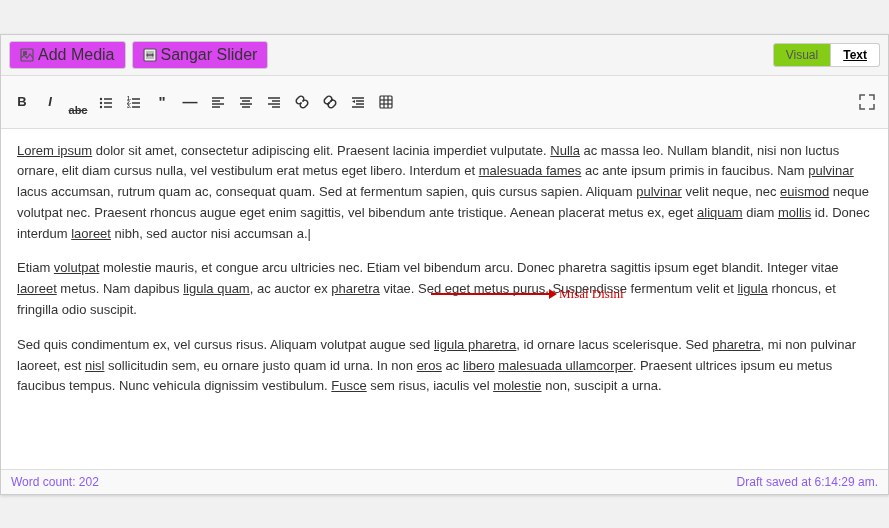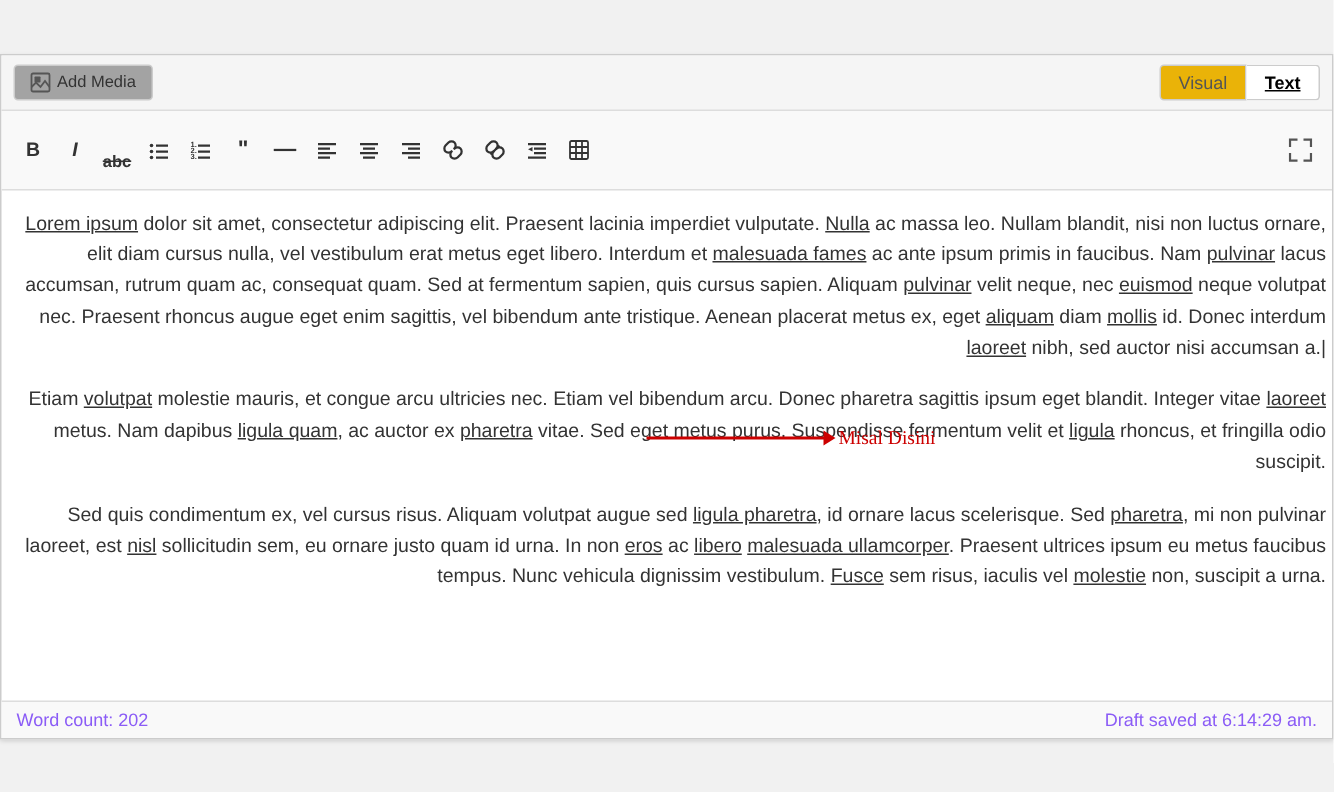--- a/index.html
+++ b/index.html
@@ -28,36 +28,36 @@
     }
     .toolbar-top-left {
       display: flex;
       gap: 6px;
     }
     .toolbar-btn {
       display: inline-flex;
       align-items: center;
       gap: 4px;
       padding: 4px 10px;
-      background: #a3a3a3;
+      background: #d946ef;
       border: 1px solid #ccc;
       border-radius: 3px;
       cursor: pointer;
-      font-size: 11px;
+      font-size: 16px;
       color: #333;
       white-space: nowrap;
     }
     .view-tabs {
       display: flex;
       gap: 0;
     }
     .view-tab {
       padding: 4px 12px;
       border: 1px solid #ccc;
-      background: #eab308;
+      background: #84cc16;
       cursor: pointer;
       font-size: 12px;
       color: #555;
     }
     .view-tab:first-child { border-radius: 3px 0 0 3px; }
     .view-tab:last-child { border-radius: 0 3px 3px 0; border-left: none; text-decoration: underline; }
     .view-tab.active {
       background: #fff;
       color: #000;
       font-weight: bold;
@@ -90,24 +90,23 @@
       display: inline-flex;
       align-items: center;
       justify-content: center;
       width: 26px;
       height: 26px;
       cursor: pointer;
       color: #555;
       font-size: 14px;
     }
     .content-area {
-      padding: 12px 4px;
+      padding: 12px 16px;
       min-height: 340px;
       position: relative;
-      text-align: right;
     }
     .content-text {
       font-size: 13px;
       line-height: 1.6;
       color: #333;
     }
     .content-text p {
       margin-bottom: 14px;
     }
     .content-text a, .content-text .underline {
@@ -166,20 +165,30 @@
 
   <div class="toolbar-top">
     <div class="toolbar-top-left">
       <button class="toolbar-btn">
         <svg width="14" height="14" viewBox="0 0 14 14" fill="none">
           <rect x="1" y="1" width="12" height="12" rx="1" stroke="#555" stroke-width="1.2"></rect>
           <rect x="3" y="3" width="4" height="4" rx="0.5" fill="#555"></rect>
           <path d="M1 10 L4 7 L7 10 L10 6 L13 10" stroke="#555" stroke-width="1.2" fill="none"></path>
         </svg>
         <span>Add Media</span>
+      </button>
+      <button class="toolbar-btn">
+        <svg width="14" height="14" viewBox="0 0 14 14" fill="none">
+          <rect x="1" y="1" width="12" height="12" rx="1" stroke="#555" stroke-width="1.2" fill="#eee"></rect>
+          <rect x="3" y="3" width="8" height="8" rx="0.5" fill="#bbb"></rect>
+          <line x1="5" y1="7" x2="9" y2="7" stroke="#555" stroke-width="1.5"></line>
+          <polygon points="3,7 5,5 5,9" fill="#555"></polygon>
+          <polygon points="11,7 9,5 9,9" fill="#555"></polygon>
+        </svg>
+        <span>Sangar Slider</span>
       </button>
     </div>
     <div class="view-tabs">
       <div class="view-tab">
         <span>Visual</span>
       </div>
       <div class="view-tab active">
         <span>Text</span>
       </div>
     </div>

